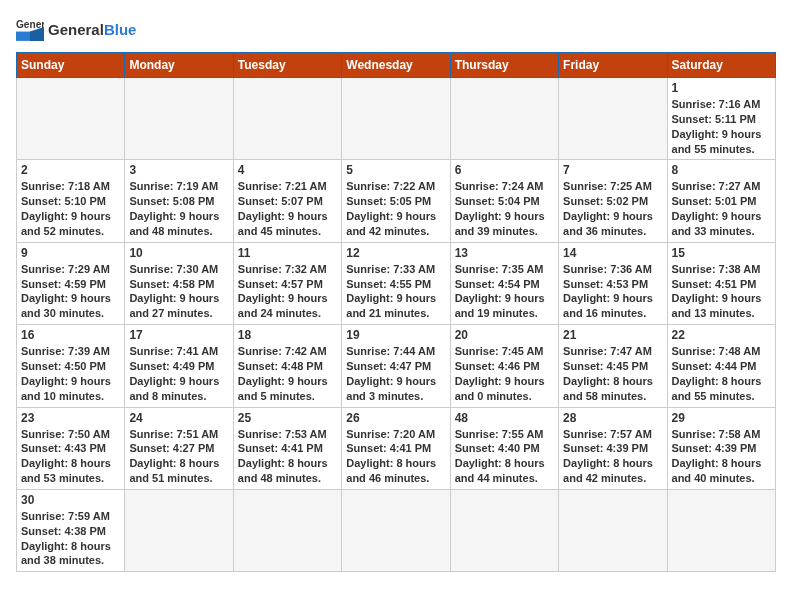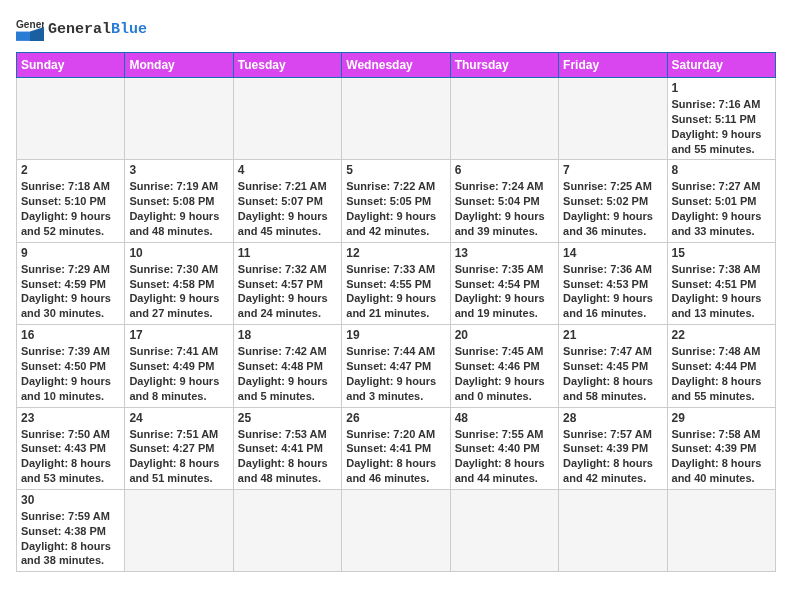--- a/index.html
+++ b/index.html
@@ -54,21 +54,21 @@
       font-size: 14px;
       color: #555;
       margin-top: 2px;
     }
     .calendar {
       width: 100%;
       border-collapse: collapse;
       border: 1px solid #ccc;
     }
     .calendar th {
-      background: #d946ef;
+      background: #c2410c;
       color: #fff;
       font-size: 12px;
       font-weight: bold;
       padding: 5px 4px;
       text-align: left;
       border: 1px solid #1a6bb5;
     }
     .calendar td {
       width: calc(100% / 7);
       vertical-align: top;
@@ -103,21 +103,21 @@
 <div class="page">
   <div class="header">
     <div class="logo">
       <svg class="logo-icon" viewBox="0 0 36 36">
         <text x="0" y="16" font-size="13" font-weight="bold" fill="#333">General</text>
         <polygon points="0,20 18,20 18,32 0,32" fill="#2a7bd4"></polygon>
         <polygon points="18,20 36,14 36,32 18,32" fill="#1a5fa0"></polygon>
       </svg>
       <div>
         <div class="logo-text">
-          <div style="font-weight:bold;color:#333;font-size:15px;font-family:Liberation Mono, monospace;">General<span style="color:#2a7bd4;">Blue</span></div>
+          <div style="font-weight:bold;color:#333;font-size:15px;">General<span style="color:#2a7bd4;">Blue</span></div>
         </div>
       </div>
     </div>
     <div class="title-block">
       <div class="month-title"></div>
       <div class="location"></div>
     </div>
   </div>
 
   <table class="calendar">

